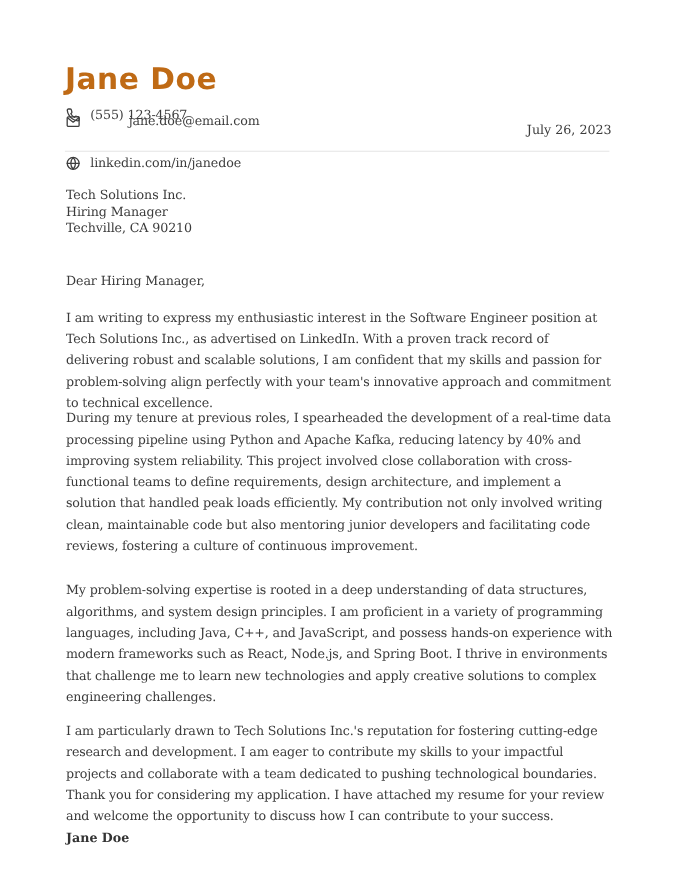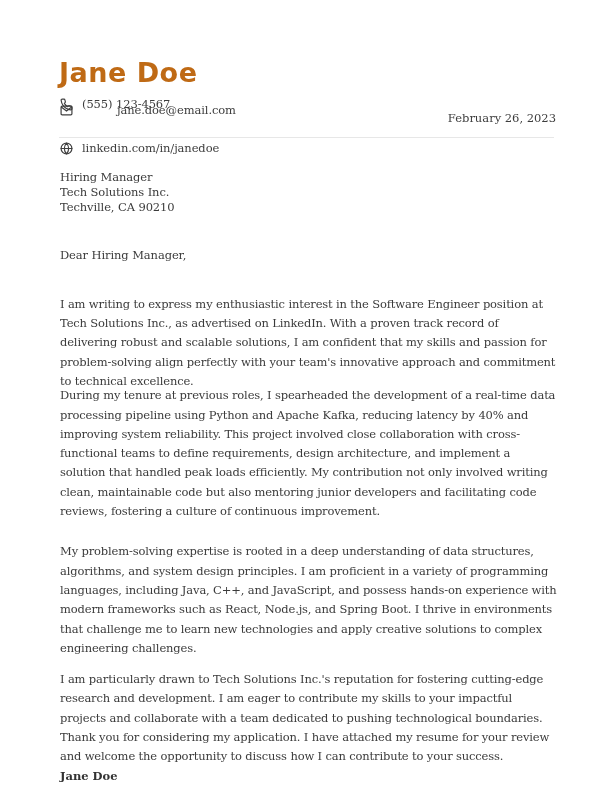--- a/index.html
+++ b/index.html
@@ -79,21 +79,21 @@
     font-size: 11.5px;
     line-height: 15.2px;
     letter-spacing: -0.1px;
   }
   .body-para {
     margin: 0;
     font-size: 11.5px;
     line-height: 19.3px;
     letter-spacing: -0.15px;
   }
-  .p1 { margin-top: 32px; }
+  .p1 { margin-top: 17px; }
   .p2 { margin-top: -5px; }
   .p3 { margin-top: 21px; }
   .p4 { margin-top: 12px; }
   .signoff {
     margin-top: 5px;
     font-size: 11.5px;
     line-height: 19.3px;
   }
   .signature {
     font-size: 11.5px;
@@ -134,25 +134,25 @@
     <span>
       <svg width="13" height="13" viewBox="0 0 24 24" fill="none" stroke-width="2.2" stroke-linecap="round" stroke-linejoin="round">
         <circle cx="12" cy="12" r="10"></circle>
         <line x1="2" y1="12" x2="22" y2="12"></line>
         <path d="M12 2a15.3 15.3 0 0 1 4 10 15.3 15.3 0 0 1-4 10 15.3 15.3 0 0 1-4-10 15.3 15.3 0 0 1 4-10z"></path>
       </svg>
     </span>
     <span class="txt">linkedin.com/in/janedoe</span>
   </div>
 
-  <div class="date">February 26, 2023</div>
+  <div class="date">July 26, 2023</div>
 
   <div class="flow">
+    <div class="recipient-line">Tech Solutions Inc.</div>
     <div class="recipient-line">Hiring Manager</div>
-    <div class="recipient-line">Tech Solutions Inc.</div>
     <div class="recipient-line">Techville, CA 90210</div>
 
     <div class="salutation">Dear Hiring Manager,</div>
 
     <p class="body-para p1">I am writing to express my enthusiastic interest in the Software Engineer position at Tech Solutions Inc., as advertised on LinkedIn. With a proven track record of delivering robust and scalable solutions, I am confident that my skills and passion for problem-solving align perfectly with your team's innovative approach and commitment to technical excellence.</p>
     <p class="body-para p2">During my tenure at previous roles, I spearheaded the development of a real-time data processing pipeline using Python and Apache Kafka, reducing latency by 40% and improving system reliability. This project involved close collaboration with cross-functional teams to define requirements, design architecture, and implement a solution that handled peak loads efficiently. My contribution not only involved writing clean, maintainable code but also mentoring junior developers and facilitating code reviews, fostering a culture of continuous improvement.</p>
     <p class="body-para p3">My problem-solving expertise is rooted in a deep understanding of data structures, algorithms, and system design principles. I am proficient in a variety of programming languages, including Java, C++, and JavaScript, and possess hands-on experience with modern frameworks such as React, Node.js, and Spring Boot. I thrive in environments that challenge me to learn new technologies and apply creative solutions to complex engineering challenges.</p>
     <p class="body-para p4">I am particularly drawn to Tech Solutions Inc.'s reputation for fostering cutting-edge research and development. I am eager to contribute my skills to your impactful projects and collaborate with a team dedicated to pushing technological boundaries. Thank you for considering my application. I have attached my resume for your review and welcome the opportunity to discuss how I can contribute to your success.</p>
 
     <div class="signature">Jane Doe</div>

